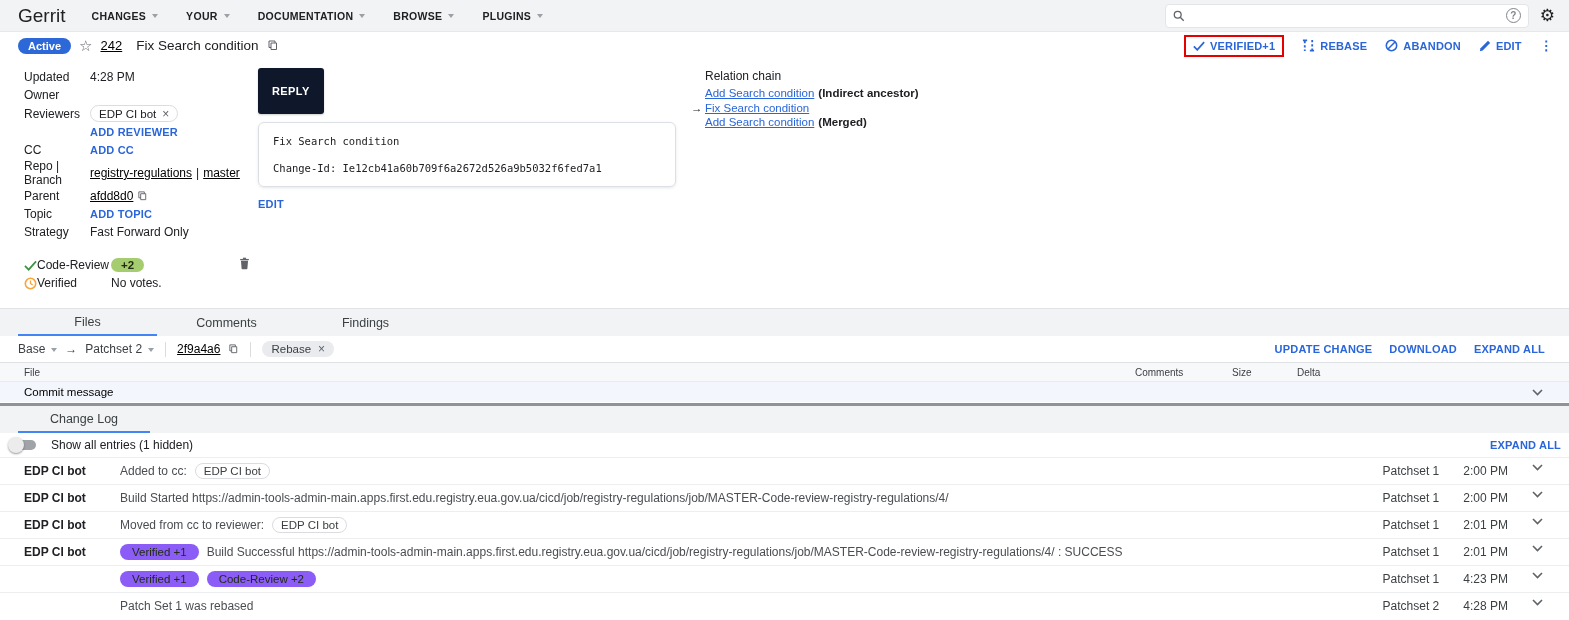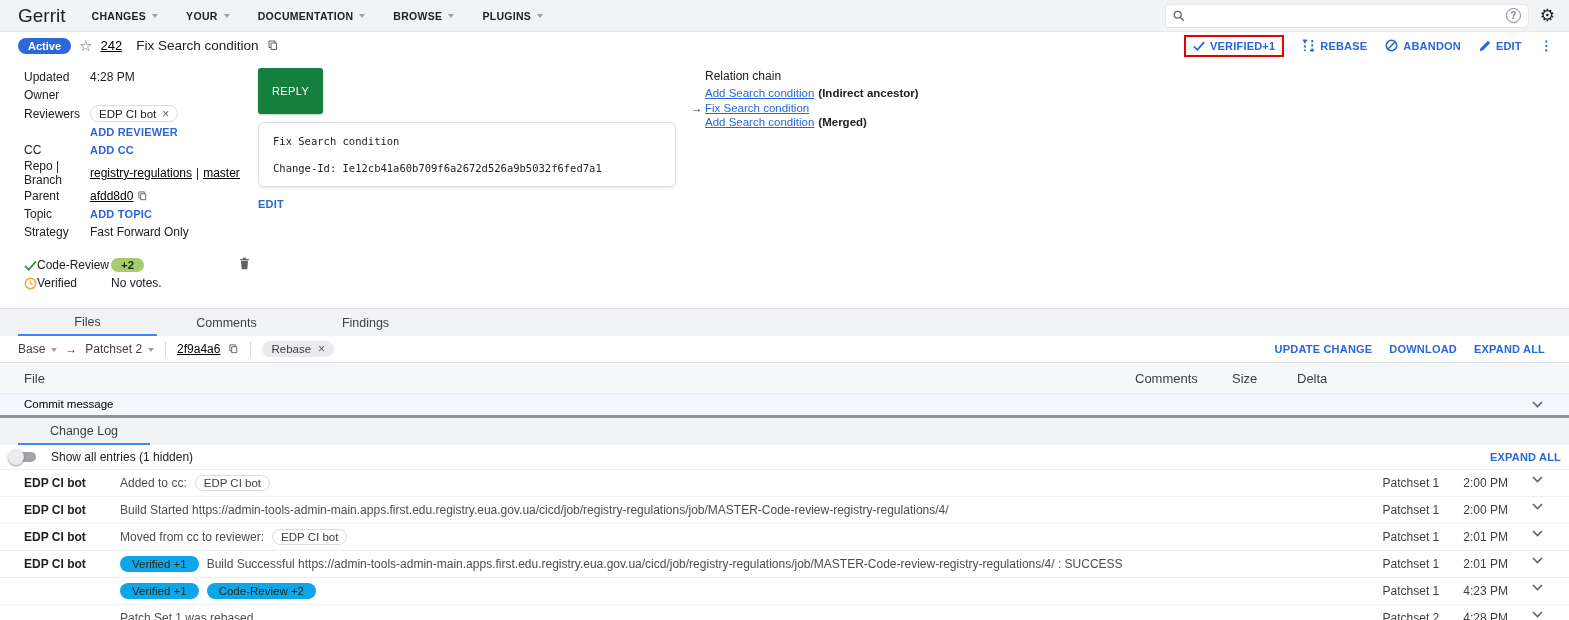--- a/index.html
+++ b/index.html
@@ -53,21 +53,21 @@
   .chip-outline { border:1px solid #dadce0; border-radius:10px; padding:0 8px; height:17px;
                   display:inline-flex; align-items:center; gap:6px; font-size:11.5px; background:#fff; }
   .xicon { color:#5f6368; font-size:12px; cursor:pointer; line-height:1; }
   .label-row { display:flex; align-items:center; height:18px; }
   .label-name { width:74px; }
   .chip-green { background:#a5cd6f; border-radius:10px; padding:1px 10px; font-size:11.5px;
                 font-weight:bold; color:#1f2a12; }
   .trash { margin-left:auto; margin-right:8px; cursor:pointer; }
 
   .col-mid { width:447px; flex-shrink:0; }
-  .reply-btn { background:#15803d; color:#fff; border:none; border-radius:3px; font-weight:normal;
+  .reply-btn { background:#0f172a; color:#fff; border:none; border-radius:3px; font-weight:bold;
                font-size:11px; letter-spacing:.4px; padding:17px 14px; cursor:pointer;
                box-shadow:0 1px 2px rgba(0,0,0,.2); font-family:"Liberation Sans",sans-serif; }
   .commit-card { margin-top:8px; width:418px; border:1px solid #dcdfe3; border-radius:6px;
                  box-shadow:0 1px 3px rgba(0,0,0,.1); padding:12px 14px;
                  font-family:"DejaVu Sans Mono", monospace; font-size:10.5px; }
   .commit-line2 { margin-top:15px; }
   .edit-link { display:inline-block; margin-top:11px; color:#2a66d9; font-size:11px;
                font-weight:bold; letter-spacing:.2px; cursor:pointer; }
 
   .col-right { flex:1; padding-top:1px; font-size:11.5px; }
@@ -88,23 +88,23 @@
            color:#3c4043; }
   .ps-sel { display:flex; align-items:center; gap:6px; cursor:pointer; }
   .vline { width:1px; height:15px; background:#dadce0; margin:0 3px; }
   .chip-rebase { background:#e9ebee; border-radius:10px; padding:2px 9px; display:flex;
                  align-items:center; gap:7px; font-size:11.5px; cursor:default; }
   .ps-links { margin-left:auto; display:flex; gap:17px; color:#2a66d9; font-size:11px;
               font-weight:bold; letter-spacing:.2px; }
   .ps-links span { cursor:pointer; }
 
   
-  .file-head { height:32px; background:#f7f8f9; border-top:1px solid #dfe1e4;
+  .file-head { height:20px; background:#f7f8f9; border-top:1px solid #dfe1e4;
                border-bottom:1px solid #e8eaed; display:flex; align-items:center;
-               padding-left:24px; font-size:13px; color:#3c4043; }
+               padding-left:24px; font-size:10px; color:#3c4043; }
   .fh-file { flex:1; } .fh-comments { width:97px; } .fh-size { width:65px; } .fh-delta { flex:0 0 272px; }
   .cm-row { height:20px; background:#f3f6fd; display:flex; align-items:center;
             padding:0 26px 0 24px; font-size:11.5px; }
   .cm-row .chev { margin-left:auto; }
   .sect-div { height:3px; background:#8f9398; margin-top:1px; }
 
   
   .cl-tabbar { height:27px; background:#f1f3f4; display:flex; padding-left:18px; }
   .cl-tab { width:132px; display:flex; align-items:center; justify-content:center;
             font-size:12.5px; color:#3c4043; border-bottom:2px solid #4285f4; cursor:pointer; }
@@ -116,21 +116,21 @@
                   background:#ececec; box-shadow:0 1px 2px rgba(0,0,0,.4); }
   .expand-right { margin-left:auto; color:#2a66d9; font-size:11px; font-weight:bold;
                   letter-spacing:.2px; cursor:pointer; }
   .log-row { height:27px; display:flex; align-items:center; border-top:1px solid #eceef0;
              padding:0 26px 0 24px; }
   .log-author { width:96px; flex-shrink:0; font-weight:bold; }
   .log-msg { display:flex; align-items:center; gap:8px; color:#4a4d51; white-space:nowrap;
              overflow:hidden; }
   .log-chip { border:1px solid #dadce0; border-radius:9px; padding:1px 8px; font-size:11.5px;
               color:#3c4043; background:#fff; }
-  .vote-chip { background:#0ea5e9; border-radius:10px; padding:2px 12px; font-size:11.5px;
+  .vote-chip { background:#8b5cf6; border-radius:10px; padding:2px 12px; font-size:11.5px;
                color:#1f2a12; }
   .log-right { margin-left:auto; display:flex; gap:24px; color:#3c4043;
                flex-shrink:0; }
   .chev { display:inline-flex; cursor:pointer; }
 </style>
 </head>
 <body>
 
 <div class="nav">
   <span class="logo">Gerrit</span>

